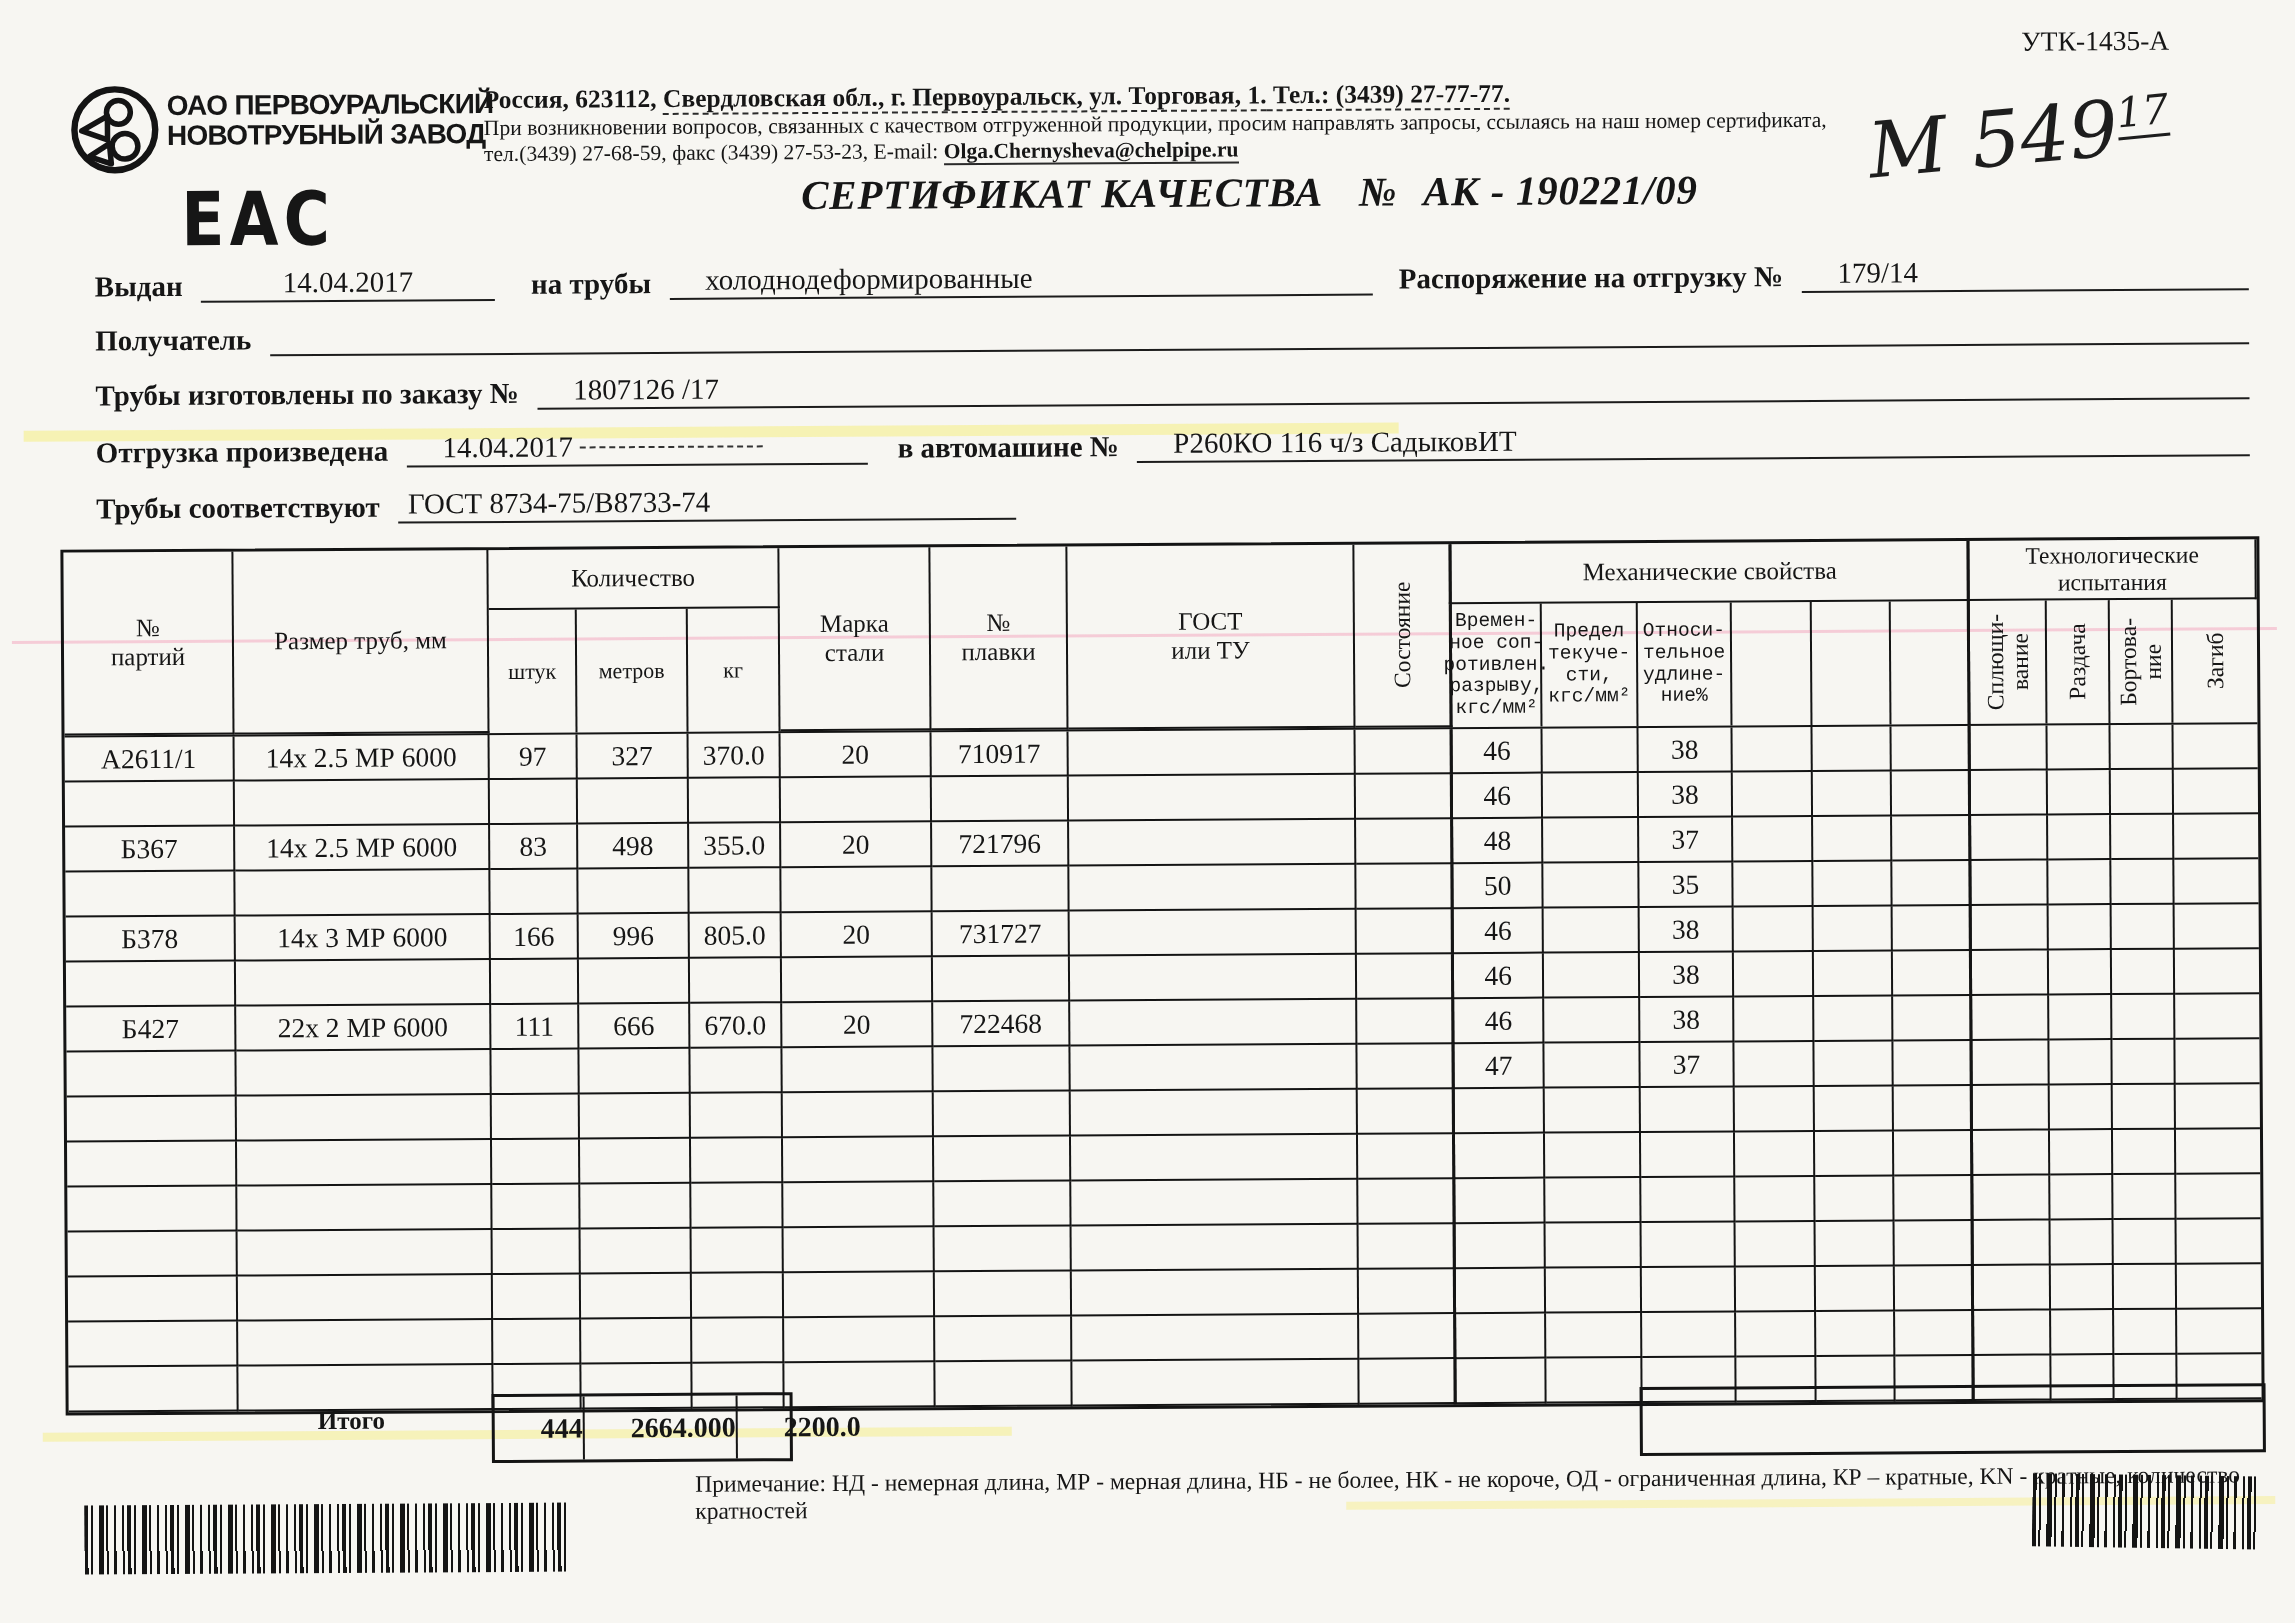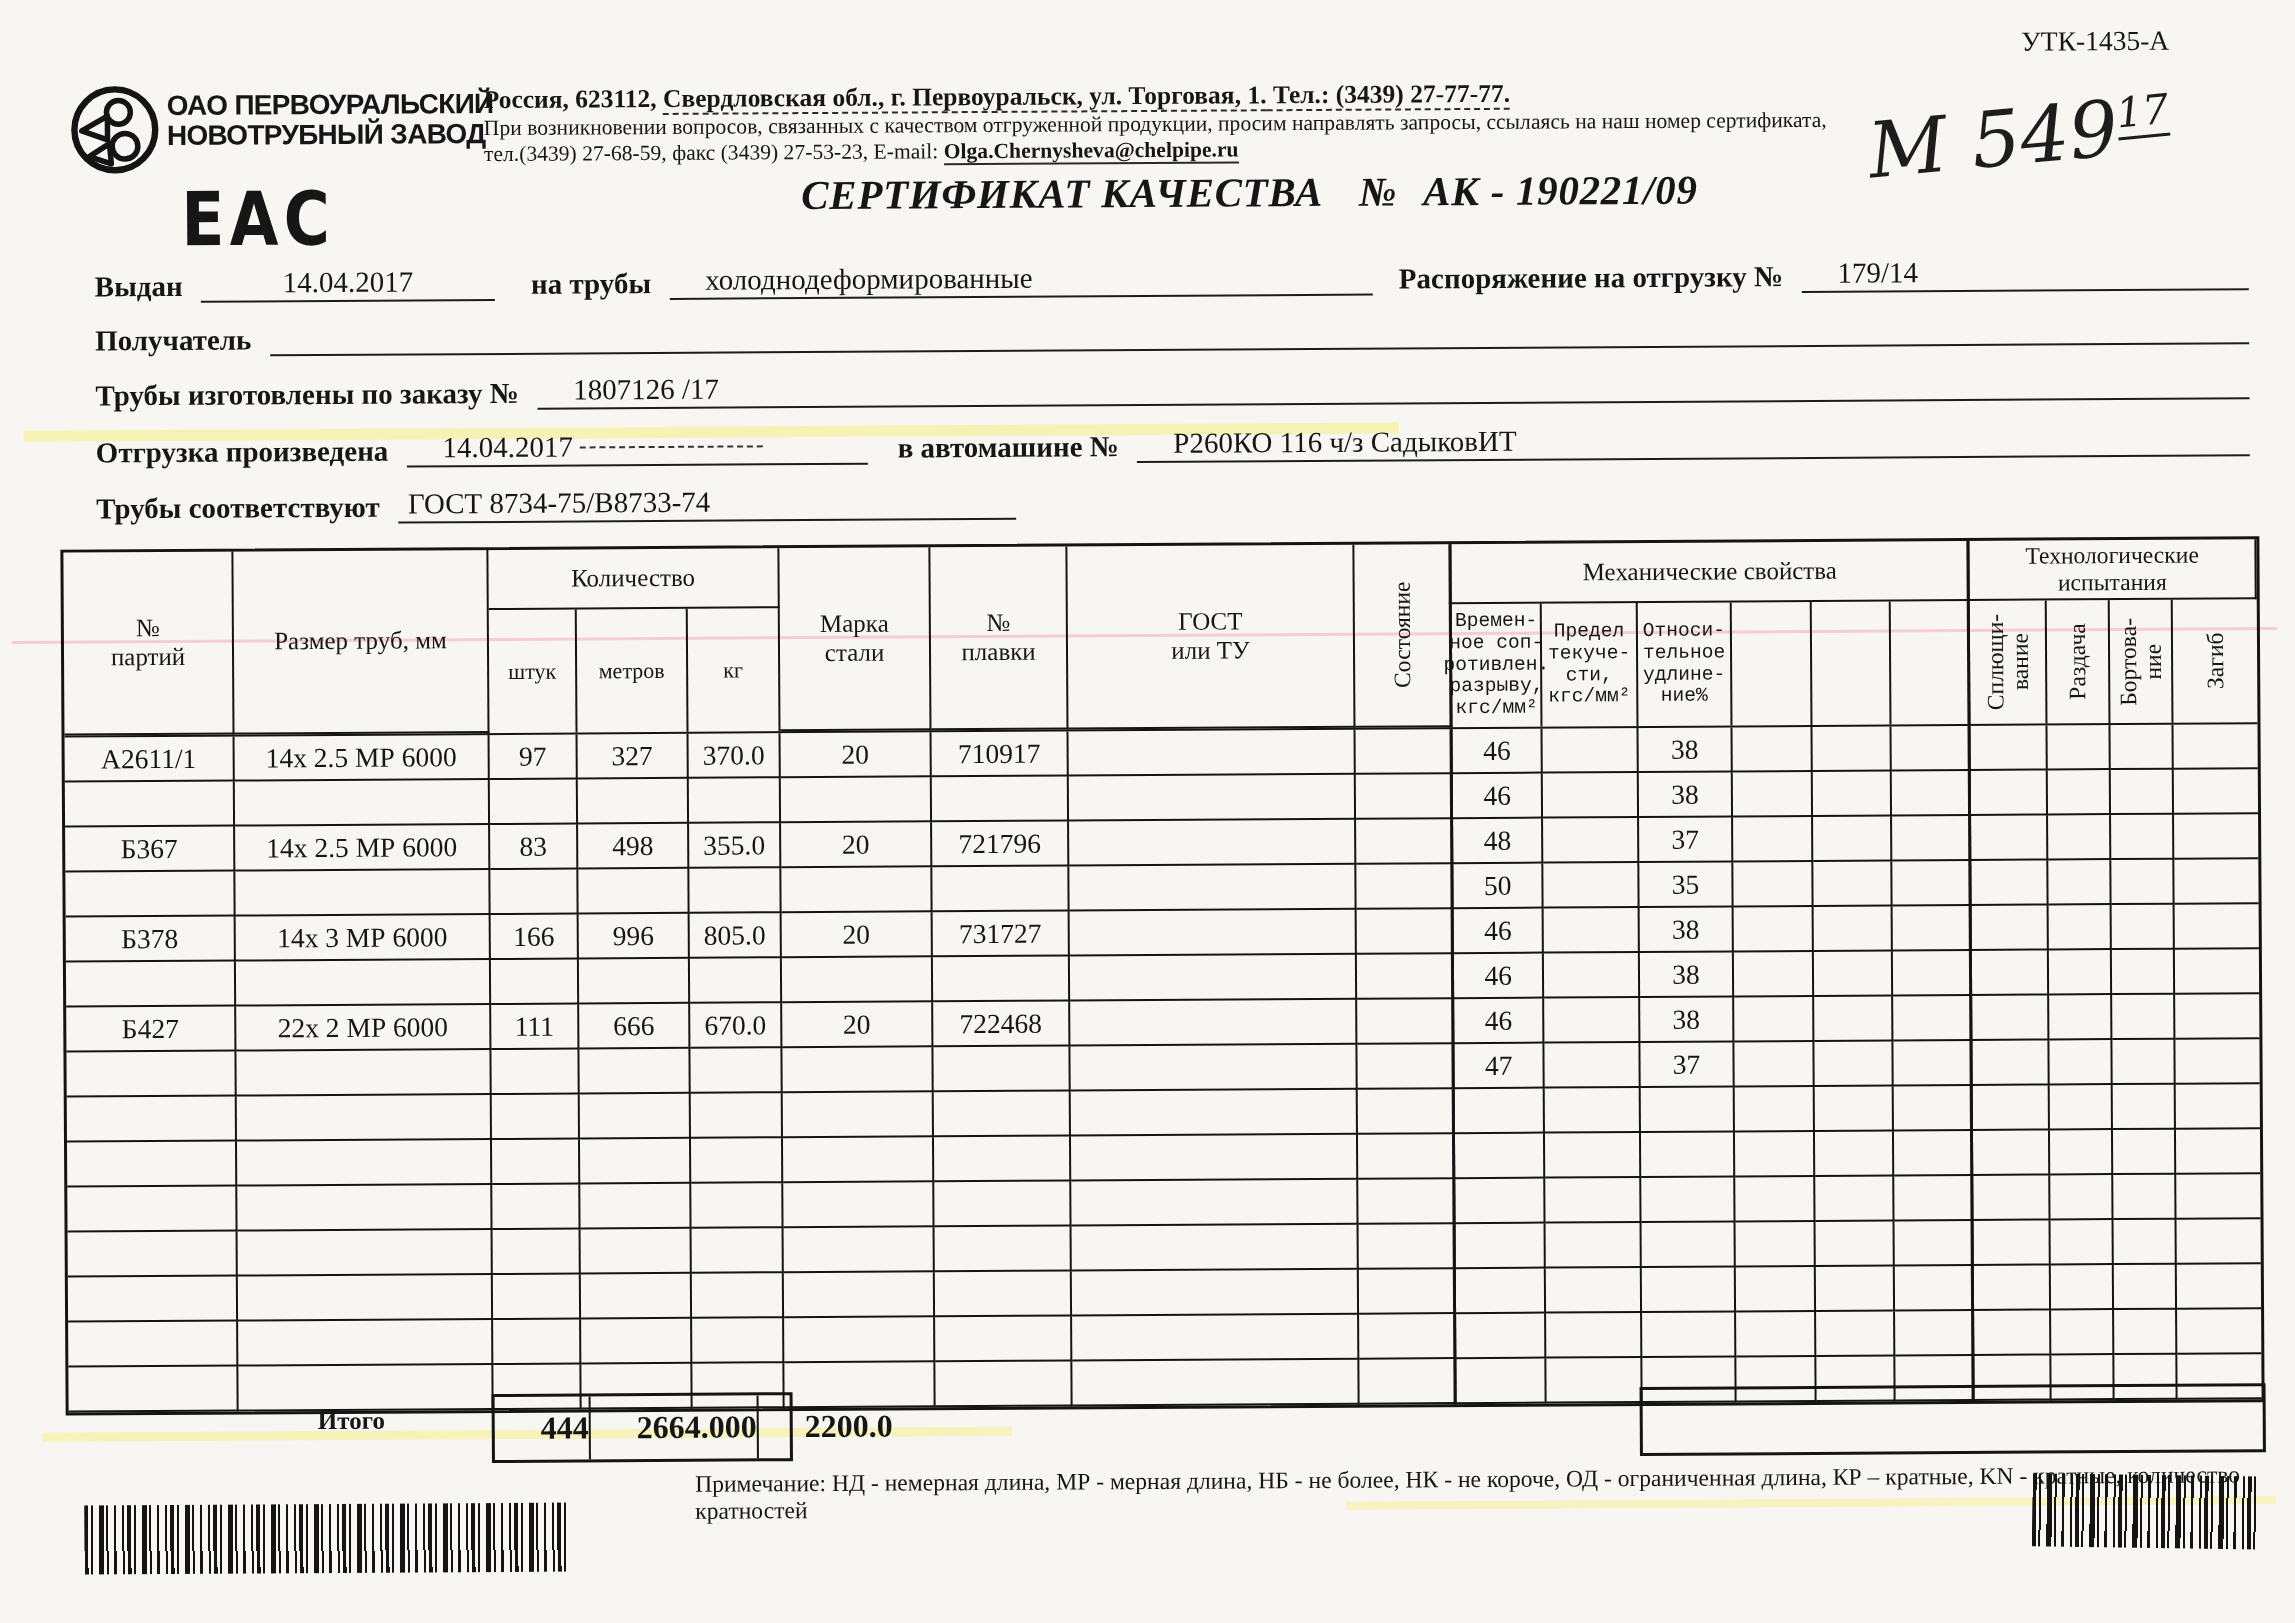--- a/index.html
+++ b/index.html
@@ -61,21 +61,21 @@
   .trow .bcell{border-right:2px solid #141414;border-bottom:2px solid #141414;display:flex;
       align-items:center;justify-content:center;font-size:27.5px;box-sizing:border-box;overflow:hidden;}
   .thead .hc:nth-last-child(1),.trow .bcell:last-child{border-right:none;}
   .headline{border-bottom:2.6px solid #141414;}
 
   
   .total-label{position:absolute;left:314px;top:1402px;font-weight:bold;font-size:25px;}
   .total-box{position:absolute;left:488px;top:1390px;width:295px;height:63px;border:3.9px solid #141414;
              display:grid;grid-template-columns:135fr 170fr 140fr;background:transparent;}
   .total-box div{border-right:2px solid #141414;display:flex;align-items:center;justify-content:center;
-                 font-size:32px;font-weight:bold;margin-left:46px;}
+                 font-size:28px;font-weight:bold;margin-left:46px;}
   .total-box div:last-child{border-right:none;}
   .total-box-right{position:absolute;left:1636px;top:1390px;width:620px;height:63px;
                    border:3.9px solid #141414;}
 
   .note{position:absolute;left:691px;top:1468px;width:1584px;font-size:23.6px;}
 
   
   .barcode{position:absolute;background:
     repeating-linear-gradient(90deg,#141414 0 3.9px,transparent 3.9px 6.5px,#141414 6.5px 8.5px,
     transparent 8.5px 14.4px,#141414 14.4px 19.6px,transparent 19.6px 22px,#141414 22px 24px,

